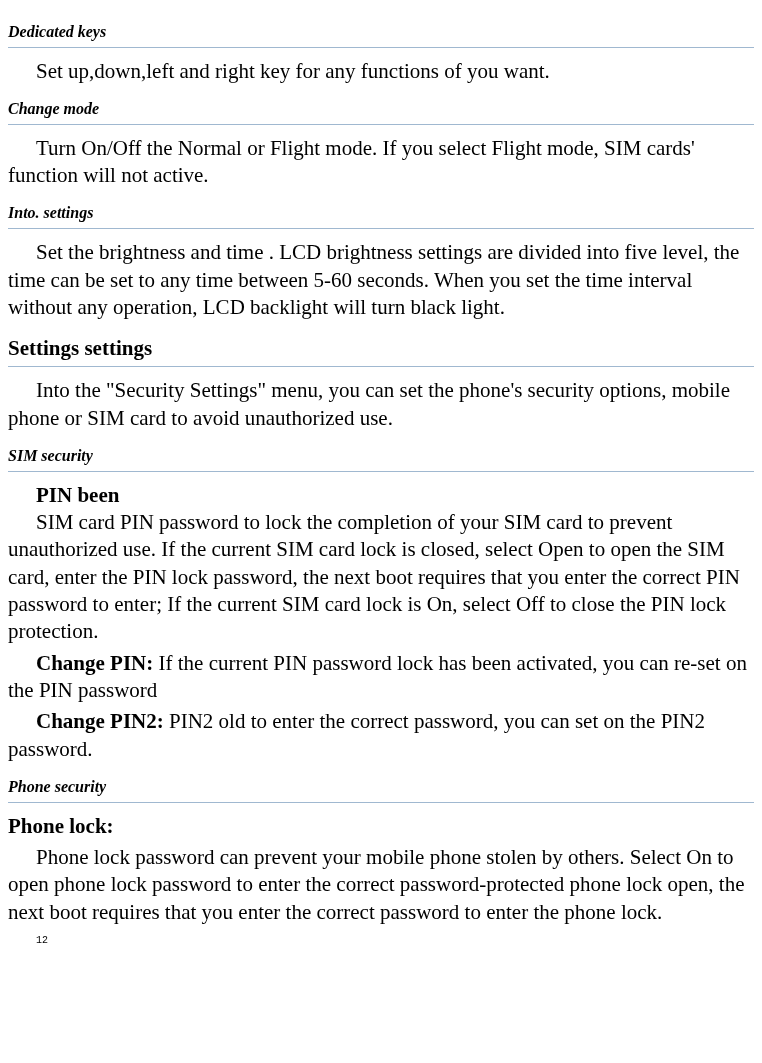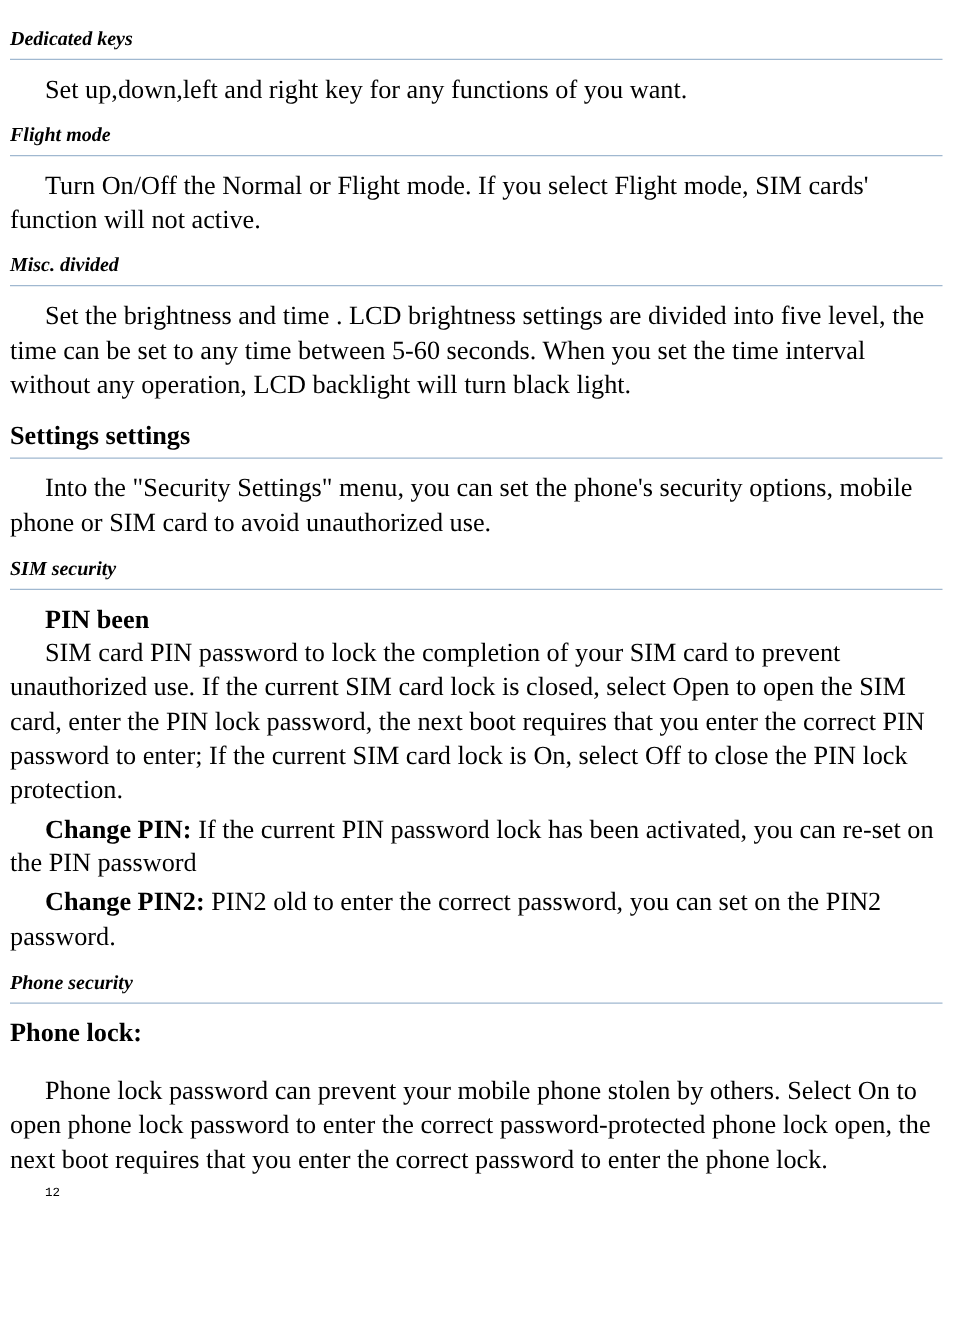--- a/index.html
+++ b/index.html
@@ -32,21 +32,21 @@
       padding-bottom: 4px;
       margin-top: 14px;
       margin-bottom: 10px;
     }
     .body-text {
       text-indent: 28px;
       margin-bottom: 4px;
       font-family: Liberation Serif, serif;
     }
     .body-text-noindent {
-      margin-bottom: 19px;
+      margin-bottom: 4px;
     }
     .bold {
       font-weight: bold;
     }
     .sub-heading {
       font-weight: bold;
       text-indent: 28px;
     }
     .page-number {
       font-size: 10px;
@@ -54,24 +54,24 @@
       margin-top: 8px;
       margin-left: 28px;
     }
   </style>
 </head>
 <body>
 
 <div class="section-heading">Dedicated keys</div>
 <p class="body-text">Set up,down,left and right key for any functions of you want.</p>
 
-<div class="section-heading">Flight mode</div>
+<div class="section-heading">Change mode</div>
 <p class="body-text">Turn On/Off the Normal or Flight mode. If you select Flight mode, SIM cards' function will not active.</p>
 
-<div class="section-heading">Misc. divided</div>
+<div class="section-heading">Into. settings</div>
 <p class="body-text">Set the brightness and time . LCD brightness settings are divided into five level, the time can be set to any time between 5-60 seconds. When you set the time interval without any operation, LCD backlight will turn black light.</p>
 
 <div class="section-heading-bold">Settings settings</div>
 <p class="body-text">Into the "Security Settings" menu, you can set the phone's security options, mobile phone or SIM card to avoid unauthorized use.</p>
 
 <div class="section-heading">SIM security</div>
 <p class="sub-heading">PIN been</p>
 <p class="body-text">SIM card PIN password to lock the completion of your SIM card to prevent unauthorized use. If the current SIM card lock is closed, select Open to open the SIM card, enter the PIN lock password, the next boot requires that you enter the correct PIN password to enter; If the current SIM card lock is On, select Off to close the PIN lock protection.</p>
 <p class="body-text"><span class="bold">Change PIN:</span><span>    If the current PIN password lock has been activated, you can re-set on the PIN password</span></p>
 <p class="body-text"><span class="bold">Change PIN2:</span><span>   PIN2 old to enter the correct password, you can set on the PIN2 password.</span></p>

